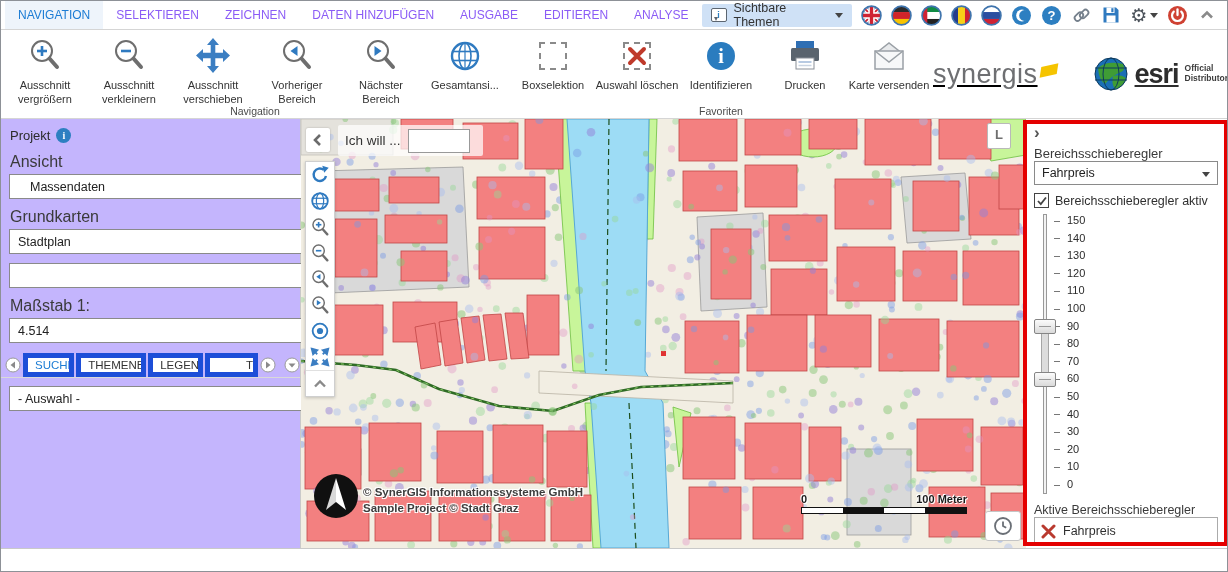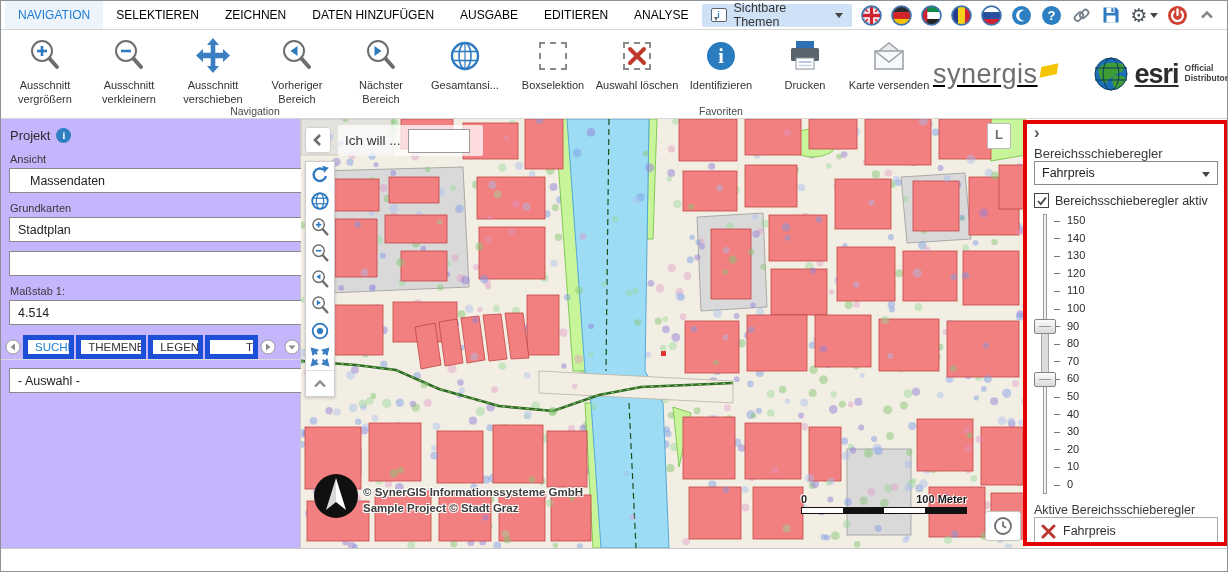--- a/index.html
+++ b/index.html
@@ -2,21 +2,21 @@
 <html><head>
 <meta charset="utf-8">
 <style>
   * { margin:0; padding:0; box-sizing:border-box; }
   html,body { width:1228px; height:572px; font-family:"Liberation Sans", sans-serif; background:#fff; }
   #app { position:relative; width:1228px; height:572px; border:1px solid #8d9197; overflow:hidden; background:#fff; }
 
   
   .menubar { position:absolute; left:0; top:0; width:100%; height:29px; background:#fff; border-bottom:1px solid #d5d5d5; display:flex; align-items:center; }
   .mtabs { display:flex; height:100%; align-items:center; padding-left:4px; }
-  .mtab { padding:0 13px; font-size:12px; color:#000000; height:100%; display:flex; align-items:center; cursor:pointer; white-space:nowrap; }
+  .mtab { padding:0 13px; font-size:12px; color:#8b5cf6; height:100%; display:flex; align-items:center; cursor:pointer; white-space:nowrap; }
   .mtab.active { color:#1c7cd4; background:#eef4fb; }
   .mright { margin-left:auto; display:flex; align-items:center; gap:9px; padding-right:10px; }
   .themes-chip { display:flex; align-items:center; gap:7px; background:#cfe1f6; border-radius:2px; height:23px; padding:0 9px; cursor:pointer; }
   .themes-chip .bubble { width:17px; height:14px; background:#fff; border:1px solid #5b6570; border-radius:2px; position:relative; font-size:9px; color:#2d7fc1; font-weight:bold; text-align:center; line-height:12px; }
   .themes-chip .bubble:after { content:""; position:absolute; left:2px; bottom:-4px; border:4px solid transparent; border-top-color:#5b6570; border-left-width:2px; border-right-width:2px; }
   .themes-chip .lbl { font-size:12.5px; color:#333; }
   .caret { width:0; height:0; border-left:4px solid transparent; border-right:4px solid transparent; border-top:5px solid #444; display:inline-block; }
   .topicon { width:21px; height:21px; display:flex; align-items:center; justify-content:center; cursor:pointer; }
   .gearwrap { display:flex; align-items:center; gap:3px; cursor:pointer; }
   .gearglyph { font-family:"DejaVu Sans", sans-serif; font-size:19px; color:#4b525a; line-height:21px; }
@@ -36,21 +36,21 @@
   .synergis .spark { width:16px; height:11px; background:#f5c400; transform:skewX(-22deg) rotate(-14deg); margin-top:6px; }
   .esri { display:flex; align-items:center; gap:6px; }
   .esri .etxt { font-size:27px; font-weight:bold; color:#2d2d2d; letter-spacing:-1px;text-decoration:underline; }
   .esri .sub { font-size:8.5px; font-weight:bold; color:#3c3c3c; line-height:1.15; }
 
   
   .content { position:absolute; left:0; top:118px; width:100%; height:429px; }
 
   
   .leftpanel { position:absolute; left:0; top:0; width:300px; height:429px; background:#c4b5fd; border-right:1px solid #c9c9c9; }
-  .plabel { font-size:11px; color:#3a3a3a; margin:0 0 3px 9px; }
+  .plabel { font-size:16px; color:#3a3a3a; margin:0 0 3px 9px; }
   .projrow { display:flex; align-items:center; gap:6px; margin:9px 0 10px 9px; }
   .projrow .ptxt { font-size:13px; color:#2b2b2b; }
   .infoicon { width:15px; height:15px; border-radius:50%; background:#2d7fc1; color:#fff; font-size:10px; font-weight:bold; text-align:center; line-height:15px; font-family:"Liberation Serif", serif; }
   .dd { position:relative; width:316px; height:25px; margin:0 0 9px 8px; border:1px solid #8a8a8a; background:#fff; display:flex; align-items:center; cursor:pointer; }
   .dd .val { font-size:12.5px; color:#222; padding-left:8px; }
   .dd.indent .val { padding-left:20px; }
   .dd .ddcaret { position:absolute; right:8px; top:10px; }
   .tabstrip { display:flex; align-items:center; height:26px; margin-top:3px; border-bottom:1px solid #d9d9d9; padding-left:4px; gap:2px; }
   .circbtn { width:16px; height:16px; flex:none; cursor:pointer; }
   .ptab { height:24px; border:5px solid #1d4ed8; background:#fff; display:flex; align-items:center; padding:0 7px; font-size:11.5px; color:#333; cursor:pointer; white-space:nowrap; overflow:hidden; }

